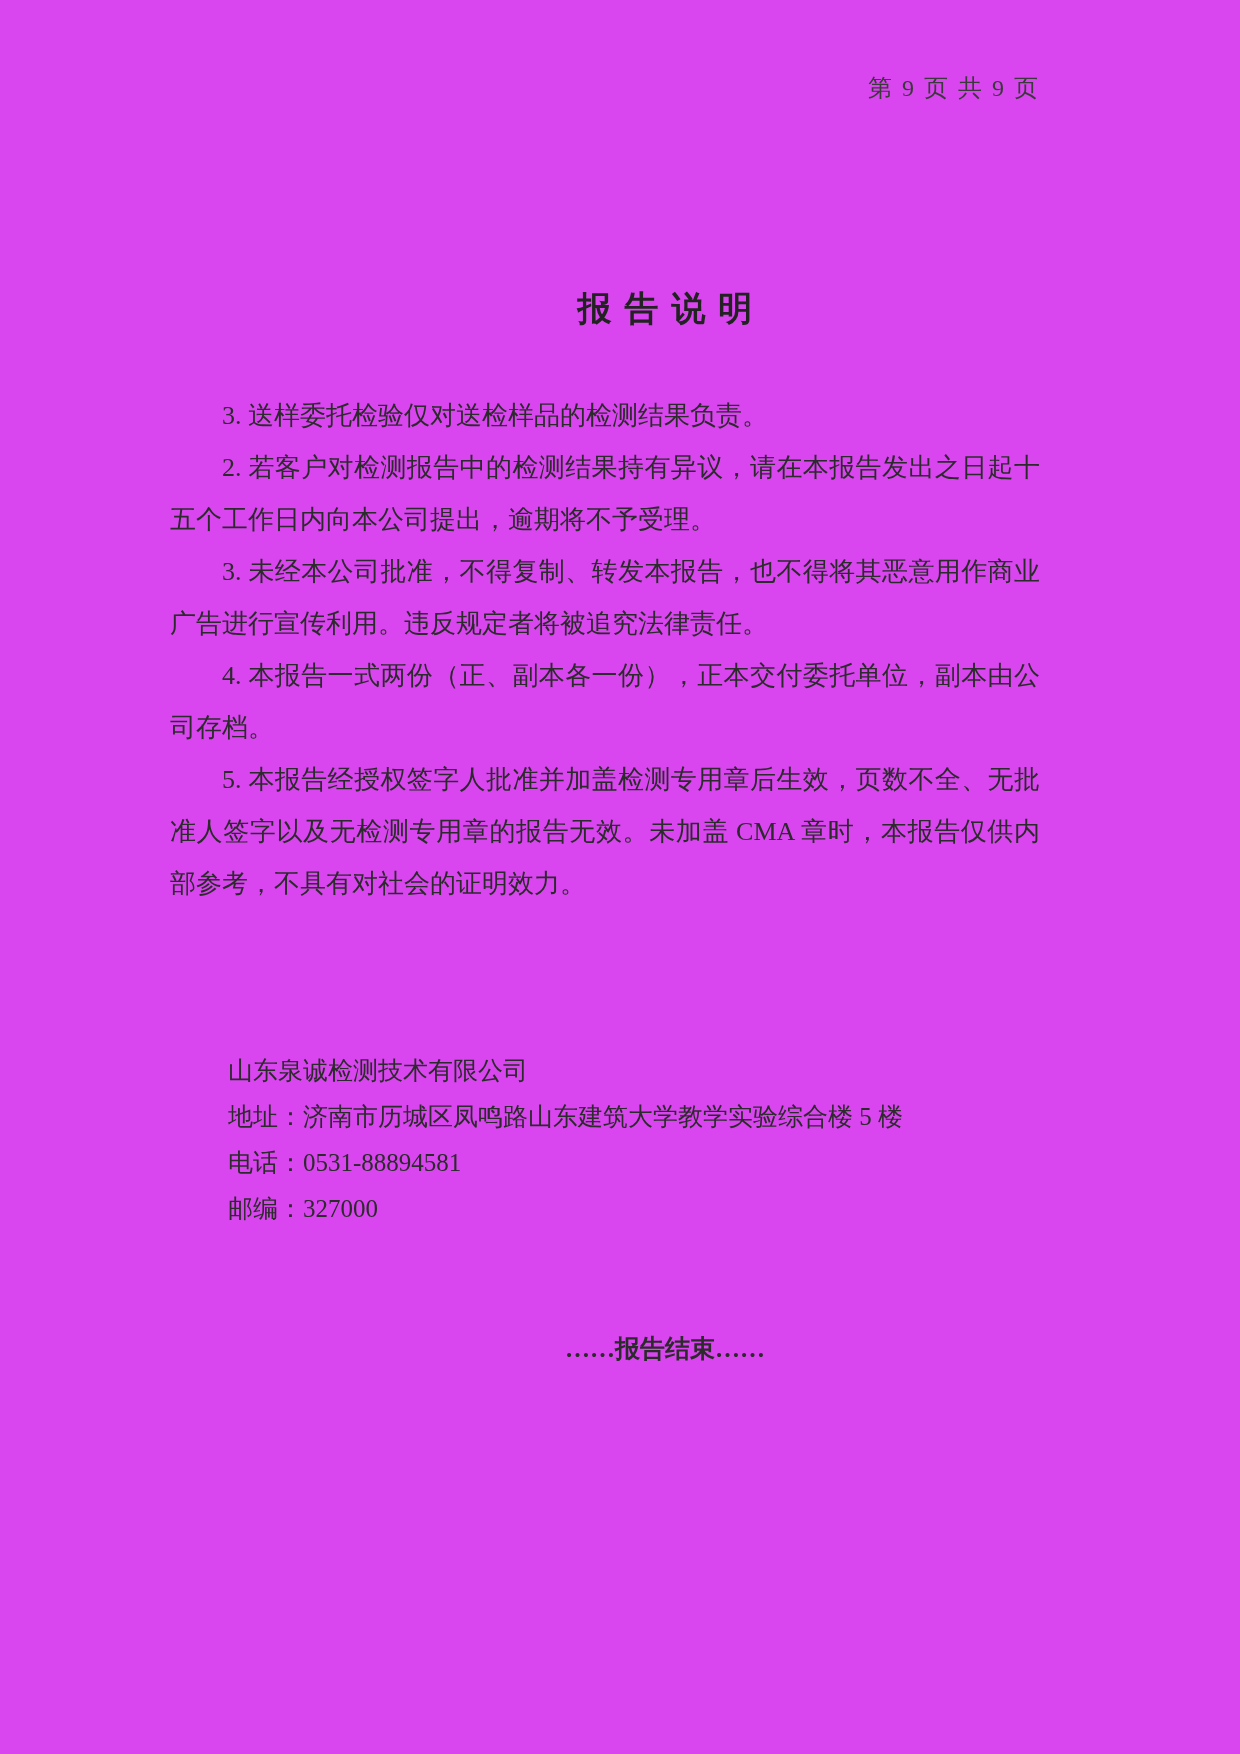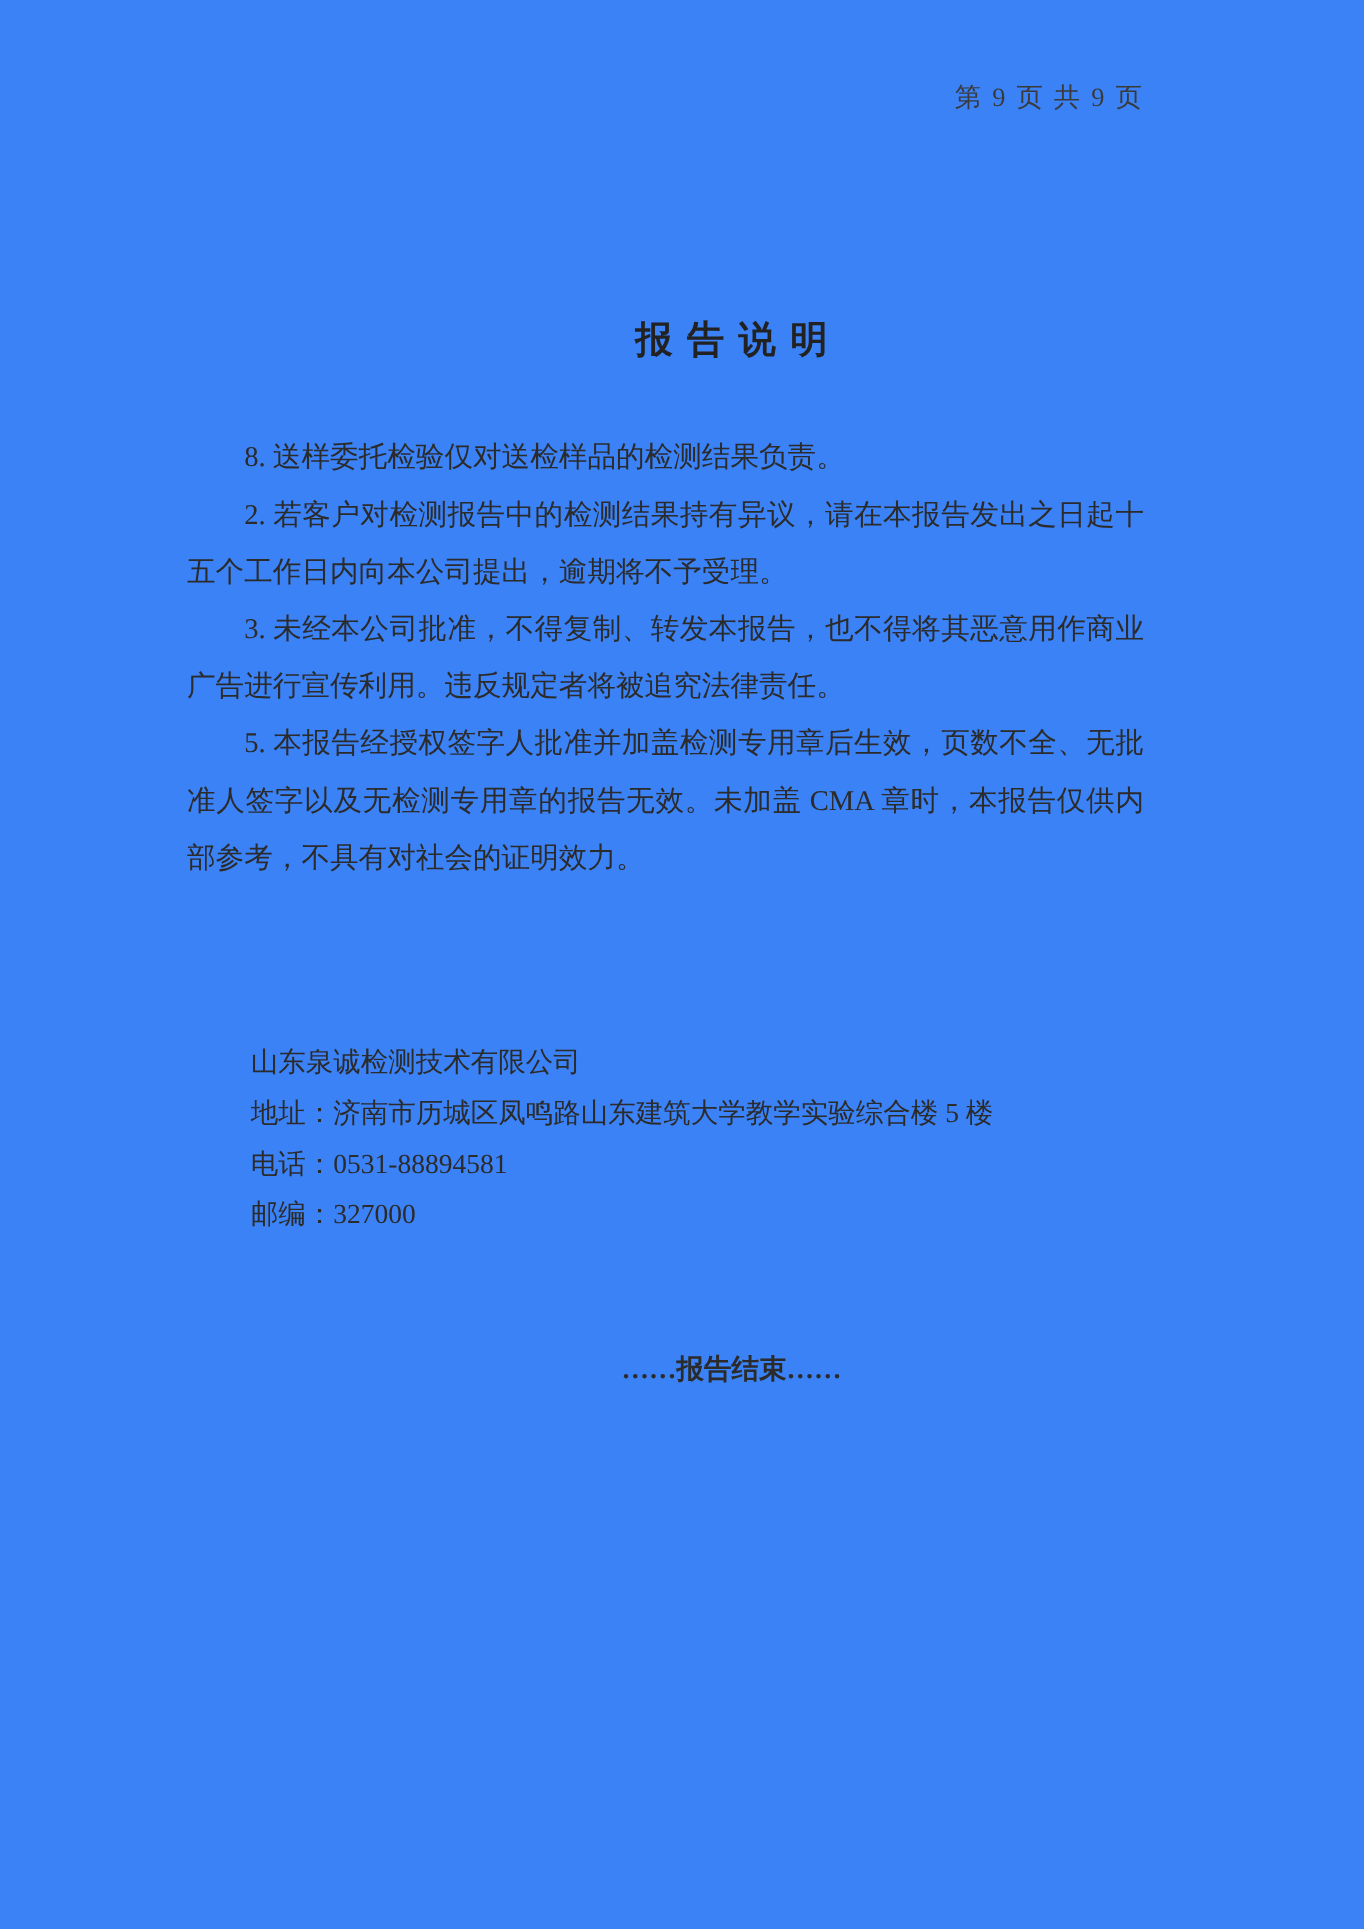--- a/index.html
+++ b/index.html
@@ -2,21 +2,21 @@
 <html><head>
 <meta charset="utf-8">
 <style>
   * { margin: 0; padding: 0; box-sizing: border-box; }
   html, body { background: #fcfcfb; }
   .page {
     position: relative;
     width: 1240px;
     height: 1754px;
     margin: 0 auto;
-    background: #3b82f6;
+    background: #d946ef;
     color: #2e2e2e;
     font-family: "Liberation Serif", "DejaVu Serif", serif;
     overflow: hidden;
   }
   .page-header {
     padding-top: 72px;
     padding-right: 200px;
     text-align: right;
     font-size: 24px;
     letter-spacing: 2px;
@@ -69,23 +69,24 @@
 </head>
 <body>
 
 <div class="page">
 
   <div class="page-header">第 9 页 共 9 页</div>
 
   <h1 class="doc-title">报告说明</h1>
 
   <div class="doc-body">
-    <p>8. 送样委托检验仅对送检样品的检测结果负责。</p>
+    <p>3. 送样委托检验仅对送检样品的检测结果负责。</p>
     <p>2. 若客户对检测报告中的检测结果持有异议，请在本报告发出之日起十五个工作日内向本公司提出，逾期将不予受理。</p>
     <p>3. 未经本公司批准，不得复制、转发本报告，也不得将其恶意用作商业广告进行宣传利用。违反规定者将被追究法律责任。</p>
+    <p>4. 本报告一式两份（正、副本各一份），正本交付委托单位，副本由公司存档。</p>
     <p>5. 本报告经授权签字人批准并加盖检测专用章后生效，页数不全、无批准人签字以及无检测专用章的报告无效。未加盖 CMA 章时，本报告仅供内部参考，不具有对社会的证明效力。</p>
   </div>
 
   <div class="contact-block">
     <p>山东泉诚检测技术有限公司</p>
     <p>地址：济南市历城区凤鸣路山东建筑大学教学实验综合楼 5 楼</p>
     <p>电话：0531-88894581</p>
     <p>邮编：327000</p>
   </div>
 

